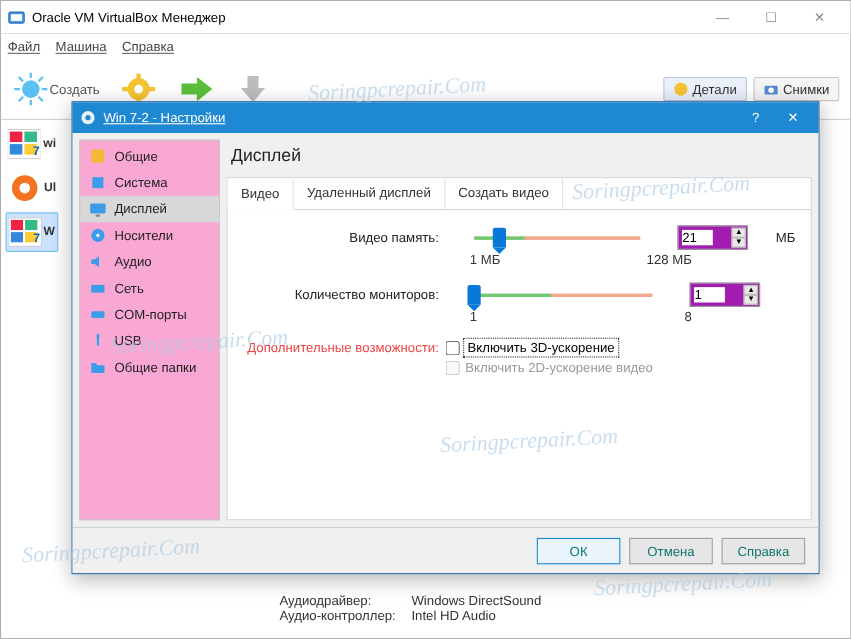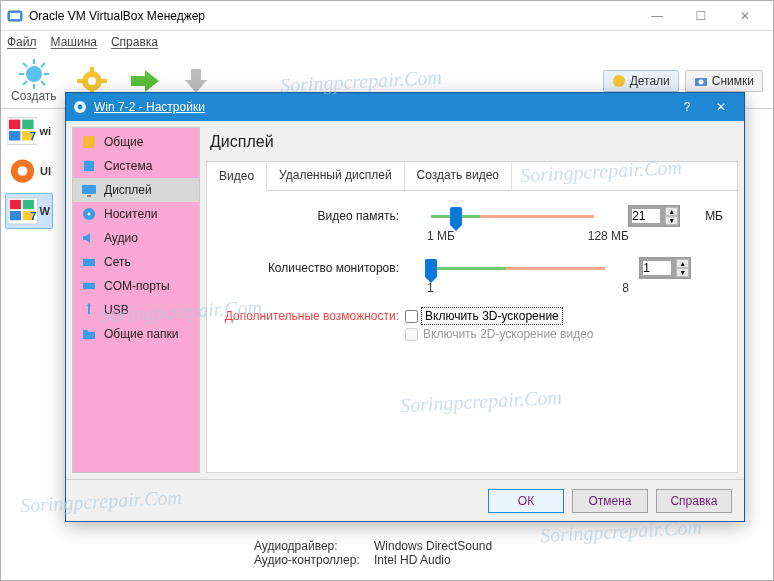--- a/index.html
+++ b/index.html
@@ -7,21 +7,21 @@
 
 
 .main-window { width: 774px; height: 581px; border: 1px solid #b0b0b0; background: #fff; display: flex; flex-direction: column; }
 .titlebar { height: 30px; background: #fff; display: flex; align-items: center; padding: 0 6px; border-bottom: 1px solid #e0e0e0; }
 .titlebar .vbox-icon { width: 16px; height: 16px; margin-right: 6px; }
 .titlebar .title { flex: 1; color: #000000; font-size: 12px; }
 .titlebar .winbtn { width: 44px; height: 28px; display: flex; align-items: center; justify-content: center; color: #888; }
 .menubar { height: 22px; display: flex; align-items: center; padding: 0 6px; gap: 14px; }
 .menubar span { color: #444; text-decoration: underline; text-decoration-color: #666; text-underline-offset: 2px; }
 .toolbar { height: 56px; display: flex; align-items: center; padding: 2px 10px; border-bottom: 1px solid #d0d0d0; }
-.tool-btn { display: flex; flex-direction: column; align-items: center; margin-right: 18px; color: #555; }
+.tool-btn { display: flex; flex-direction: row; align-items: center; margin-right: 18px; color: #555; }
 .tool-btn .bigicon { width: 34px; height: 30px; }
 .toolbar .spacer { flex: 1; }
 .small-toolbtn { display: flex; align-items: center; gap: 4px; border: 1px solid #b8c8e0; background: #eaf1fb; padding: 3px 8px; border-radius: 2px; margin-left: 6px; color: #333; }
 
 .body-area { flex: 1; display: flex; }
 .vm-list { width: 55px; padding: 4px 0 4px 4px; display: flex; flex-direction: column; gap: 4px; }
 .vm-item { width: 48px; height: 36px; display: flex; align-items: center; gap: 2px; padding: 2px; border-radius: 2px; }
 .vm-item.selected { background: #cbe3ff; border: 1px solid #7abef0; }
 .vm-icon { width: 32px; height: 28px; }
 .vm-text { font-size: 11px; color: #333; font-weight: 600; }
@@ -49,34 +49,34 @@
 .form-area { padding: 14px 14px 0 14px; }
 .form-row { display: flex; align-items: center; margin-bottom: 4px; gap: 20px; }
 .form-label { width: 178px; text-align: right; color: #222; margin-right: 6px; }
 .slider-group { flex: 1; position: relative; height: 22px; }
 .slider-track { position: absolute; left: 6px; right: 6px; top: 10px; height: 3px; background: #c0c0c0; border-radius: 2px; }
 .slider-fill-green { position: absolute; top: 10px; height: 3px; background: #6fc96f; }
 .slider-fill-orange { position: absolute; top: 10px; height: 3px; background: #f5a88a; }
 .slider-thumb { position: absolute; top: 2px; width: 12px; height: 18px; background: #0a78d8; border-radius: 2px 2px 0 0; }
 .slider-thumb::after { content:''; position: absolute; bottom: -6px; left: 0; border-left: 6px solid transparent; border-right: 6px solid transparent; border-top: 6px solid #0a78d8; }
 .scale-labels { display: flex; justify-content: space-between; font-size: 11px; color: #333; padding: 0 2px; margin-top: -2px; margin-bottom: 10px; }
-.spin { width: 52px; height: 22px; border: 1px solid #999; background: #a3a3a3; display: flex; align-items: center; padding: 0 3px; margin-left: 8px; position: relative; }
+.spin { width: 64px; height: 22px; border: 1px solid #999; background: #a21caf; display: flex; align-items: center; padding: 0 3px; margin-left: 8px; position: relative; }
 .spin input { border: none; width: 28px; font-size: 12px; outline: none; }
 .spin .spinbtns { display: flex; flex-direction: column; position: absolute; right: 1px; top: 1px; bottom: 1px; width: 13px; }
 .spin .spinbtns div { flex:1; background:#e8e8e8; border:1px solid #bbb; font-size:7px; line-height:7px; text-align:center; }
 .unit { margin-left: 5px; color: #222; }
 
 .check-row { display: flex; align-items: center; margin-top: 2px; margin-bottom: 4px; }
 .check-row input { margin-right: 5px; }
 .check-row.disabled { color: #9a9a9a; }
 .extra-label { width: 178px; text-align: right; color: #ef4444; margin-right: 6px; }
 .check-focus { outline: 1px dotted #333; outline-offset: 1px; padding: 0 2px; }
 
 .dlg-footer { height: 42px; border-top: 1px solid #d0d0d0; display: flex; align-items: center; justify-content: flex-end; padding: 0 12px; gap: 8px; background: #f0f0f0; }
-.dlg-footer button { min-width: 76px; height: 24px; border: 1px solid #a0a0a0; background: #e6e6e6; color: #701a75; padding: 0 12px; }
+.dlg-footer button { min-width: 76px; height: 24px; border: 1px solid #a0a0a0; background: #e6e6e6; color: #0f766e; padding: 0 12px; }
 .dlg-footer button.default { border: 1px solid #1e88d2; background: #eaf4fd; }
 
 
 .wm { position: absolute; color: #a8c8e0; font-style: italic; font-family: cursive; font-size: 20px; opacity: 0.6; pointer-events: none; transform: rotate(-3deg); }
 
 
 .info-block { position: absolute; left: 210px; bottom: 14px; font-size: 11px; color: #333; }
 .info-block .r { display: flex; gap: 10px; margin-left: 44px; }
 .info-block .k { width: 110px; }
 </style>

